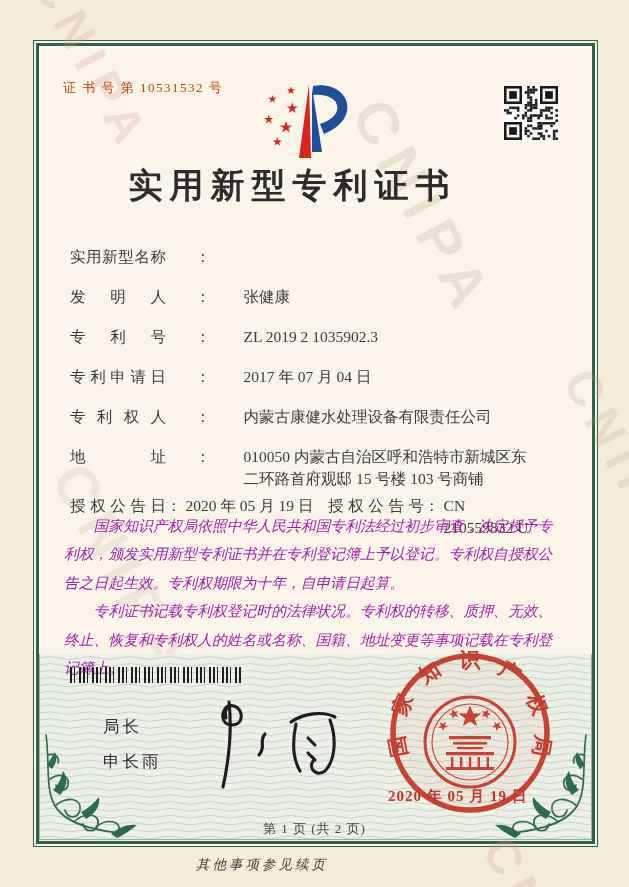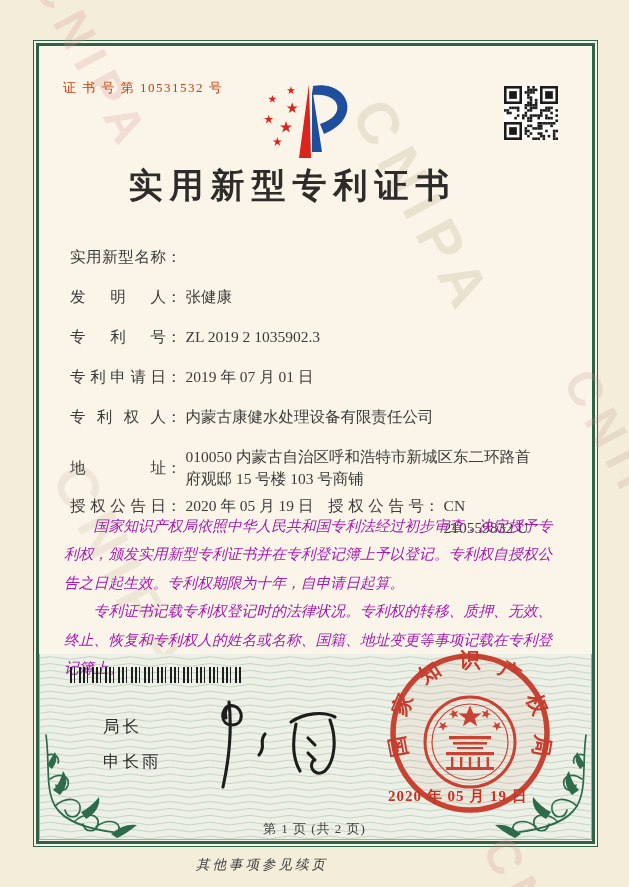--- a/index.html
+++ b/index.html
@@ -45,22 +45,22 @@
   }
   .logo { position:absolute; left:260px; top:80px; z-index:5; }
   .qr   { position:absolute; left:504px; top:86px; z-index:5; }
   .title {
     position:absolute; left:33px; top:163px; width:519px; z-index:5;
     text-align:center; font-size:34px; font-weight:bold;
     letter-spacing:7px; color:#2e2c2a;
   }
   
   .fields { position:absolute; left:70px; top:246px; width:466px; z-index:5; }
-  .frow { display:flex; align-items:center; margin-bottom:18px;
-          font-size:15.5px; line-height:22px; color:#3b3b3b; }
+  .frow { display:flex; align-items:flex-start; margin-bottom:18px;
+          font-size:15.5px; line-height:22px; color:#3b3b3b;gap:29px; }
   .frow.addr { margin-bottom:5px; }
   .flabel { flex:0 0 96px; width:96px; text-align:justify; text-align-last:justify; }
   .fcolon { flex:0 0 auto; margin:0 4px 0 0; }
   .fvalue { flex:1; }
   .grant  { display:flex; font-size:15.5px; line-height:22px;font-family:Liberation Serif, serif; }
   .grant .fvalue1 { width:170px; }
   
   .bodytext {
     position:absolute; left:64px; top:513px; width:502px; z-index:5;
     font-size:14.8px; line-height:1.92; color:#a21caf;
@@ -331,21 +331,21 @@
         <span class="fvalue">张健康</span>
     </div>
     <div class="frow">
       <span class="flabel">专利号</span>
         <span class="fcolon">：</span>
         <span class="fvalue">ZL 2019 2 1035902.3</span>
     </div>
     <div class="frow">
       <span class="flabel">专利申请日</span>
         <span class="fcolon">：</span>
-        <span class="fvalue">2019 年 07 月 01 日</span>
+        <span class="fvalue">2017 年 07 月 04 日</span>
     </div>
     <div class="frow">
       <span class="flabel">专利权人</span>
         <span class="fcolon">：</span>
         <span class="fvalue">内蒙古康健水处理设备有限责任公司</span>
     </div>
     <div class="frow addr">
       <span class="flabel">地址</span>
         <span class="fcolon">：</span>
         <span class="fvalue">010050 内蒙古自治区呼和浩特市新城区东二环路首府观邸 15 号楼 103 号商铺</span>

